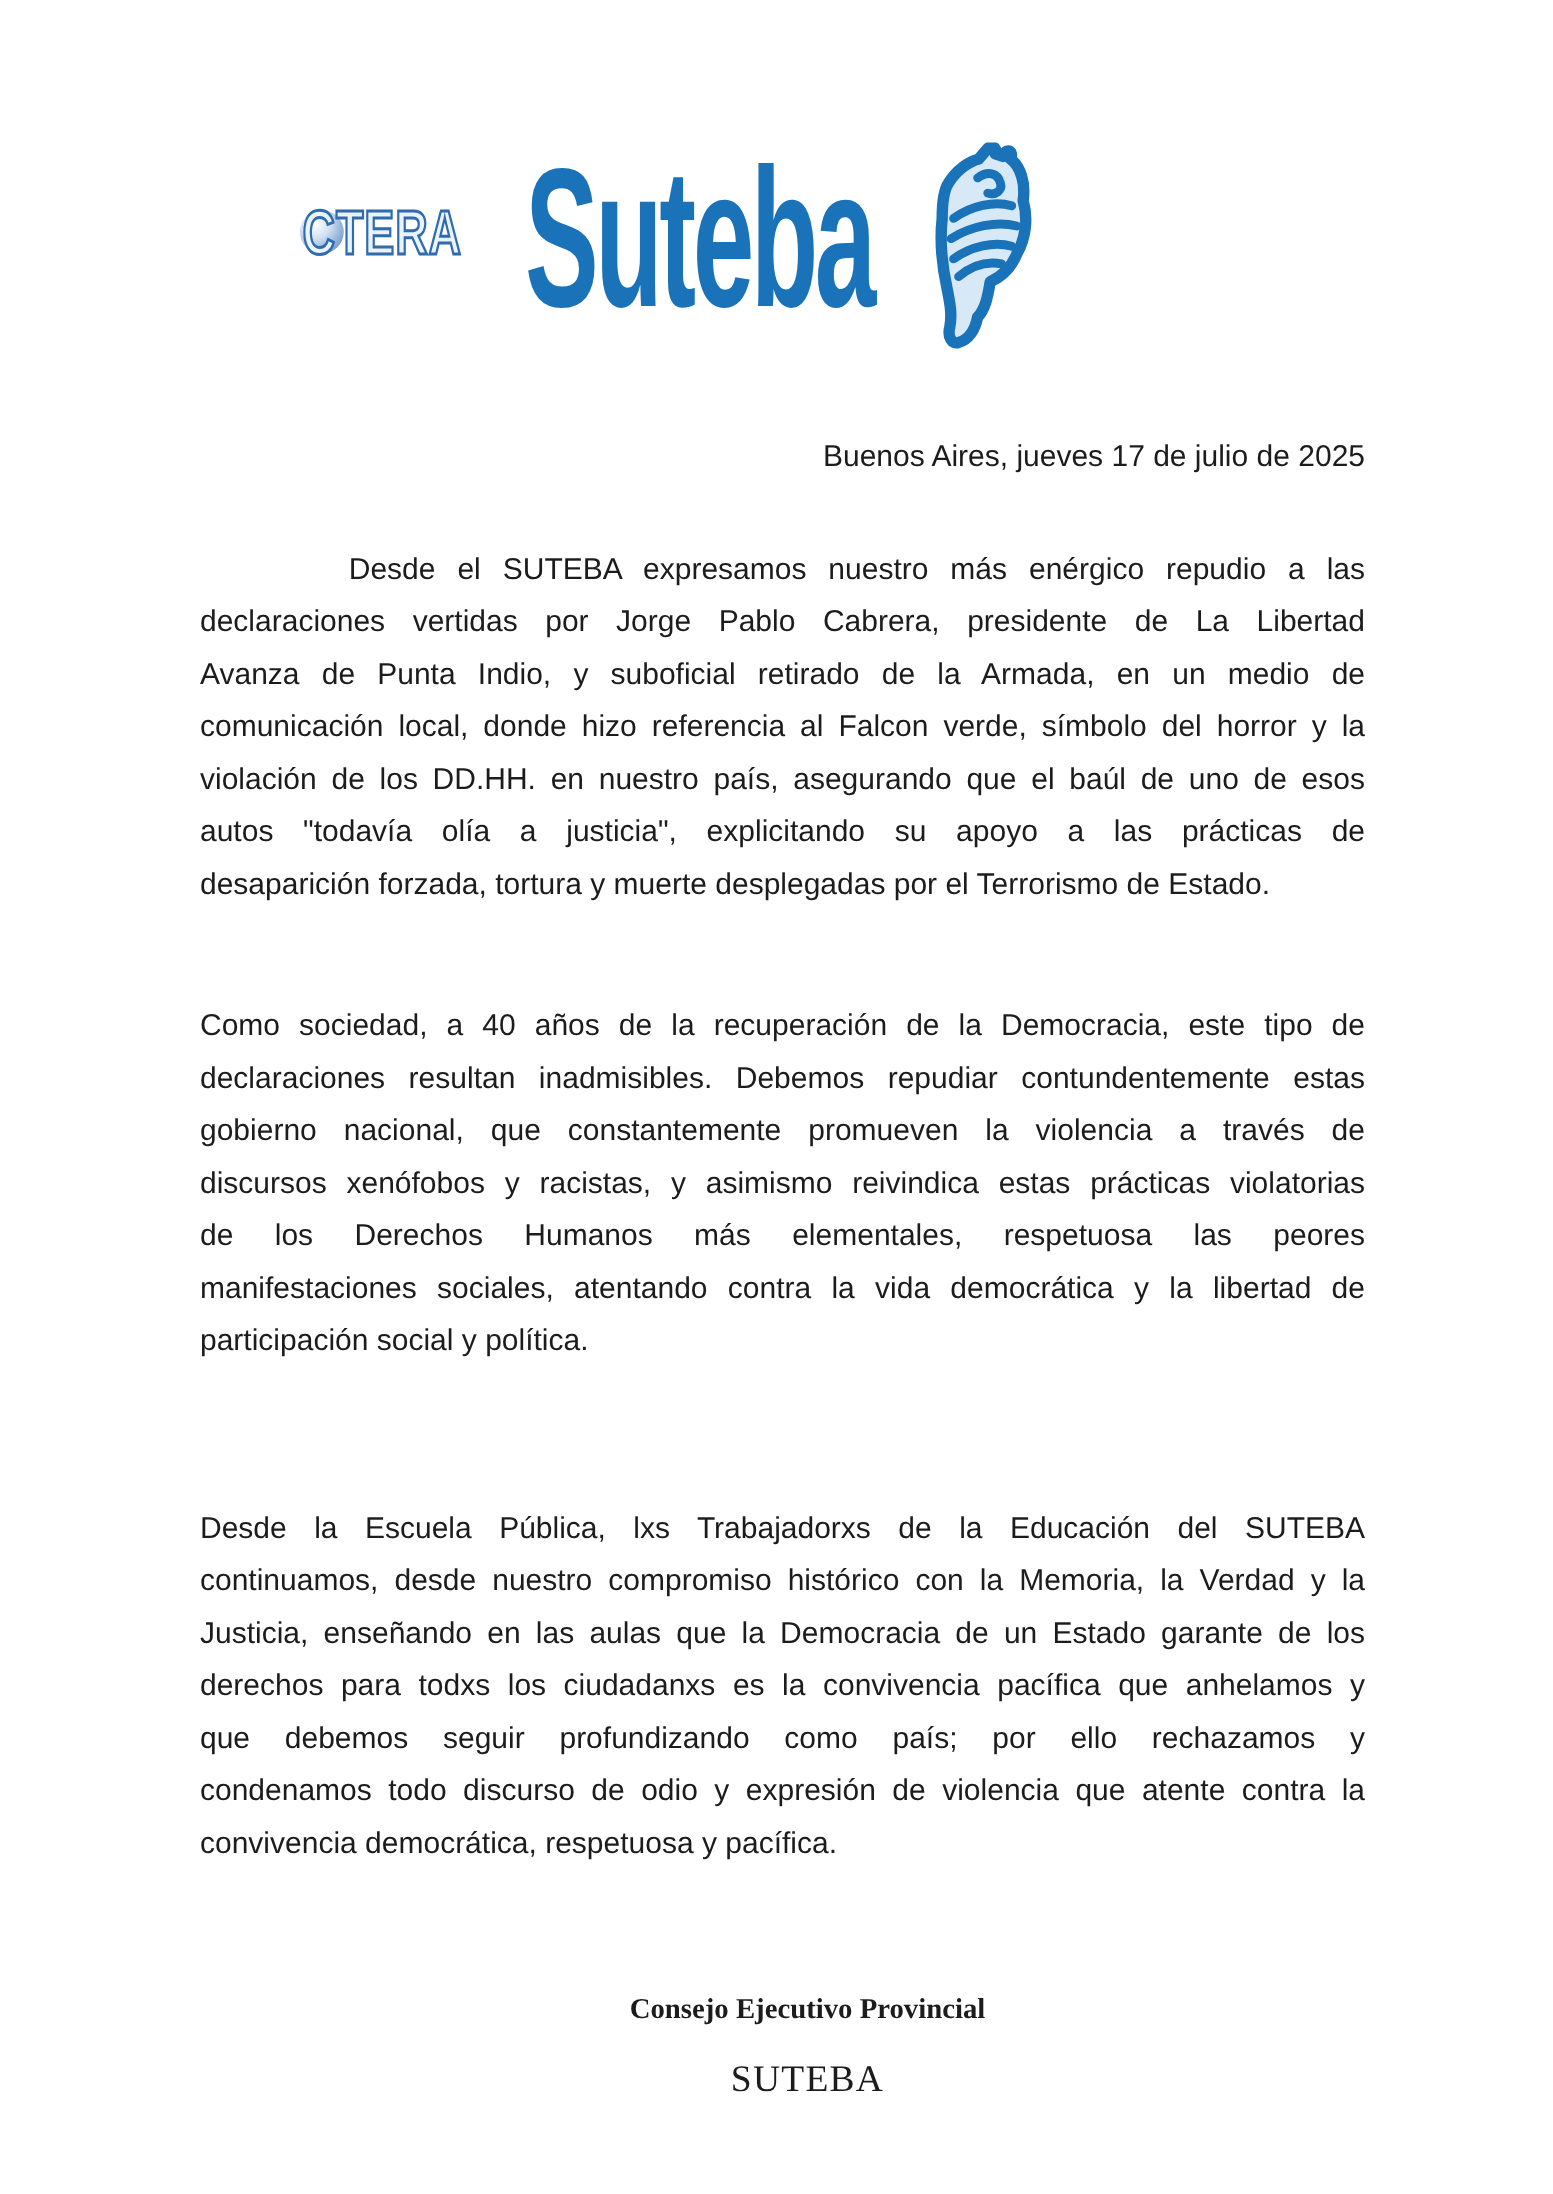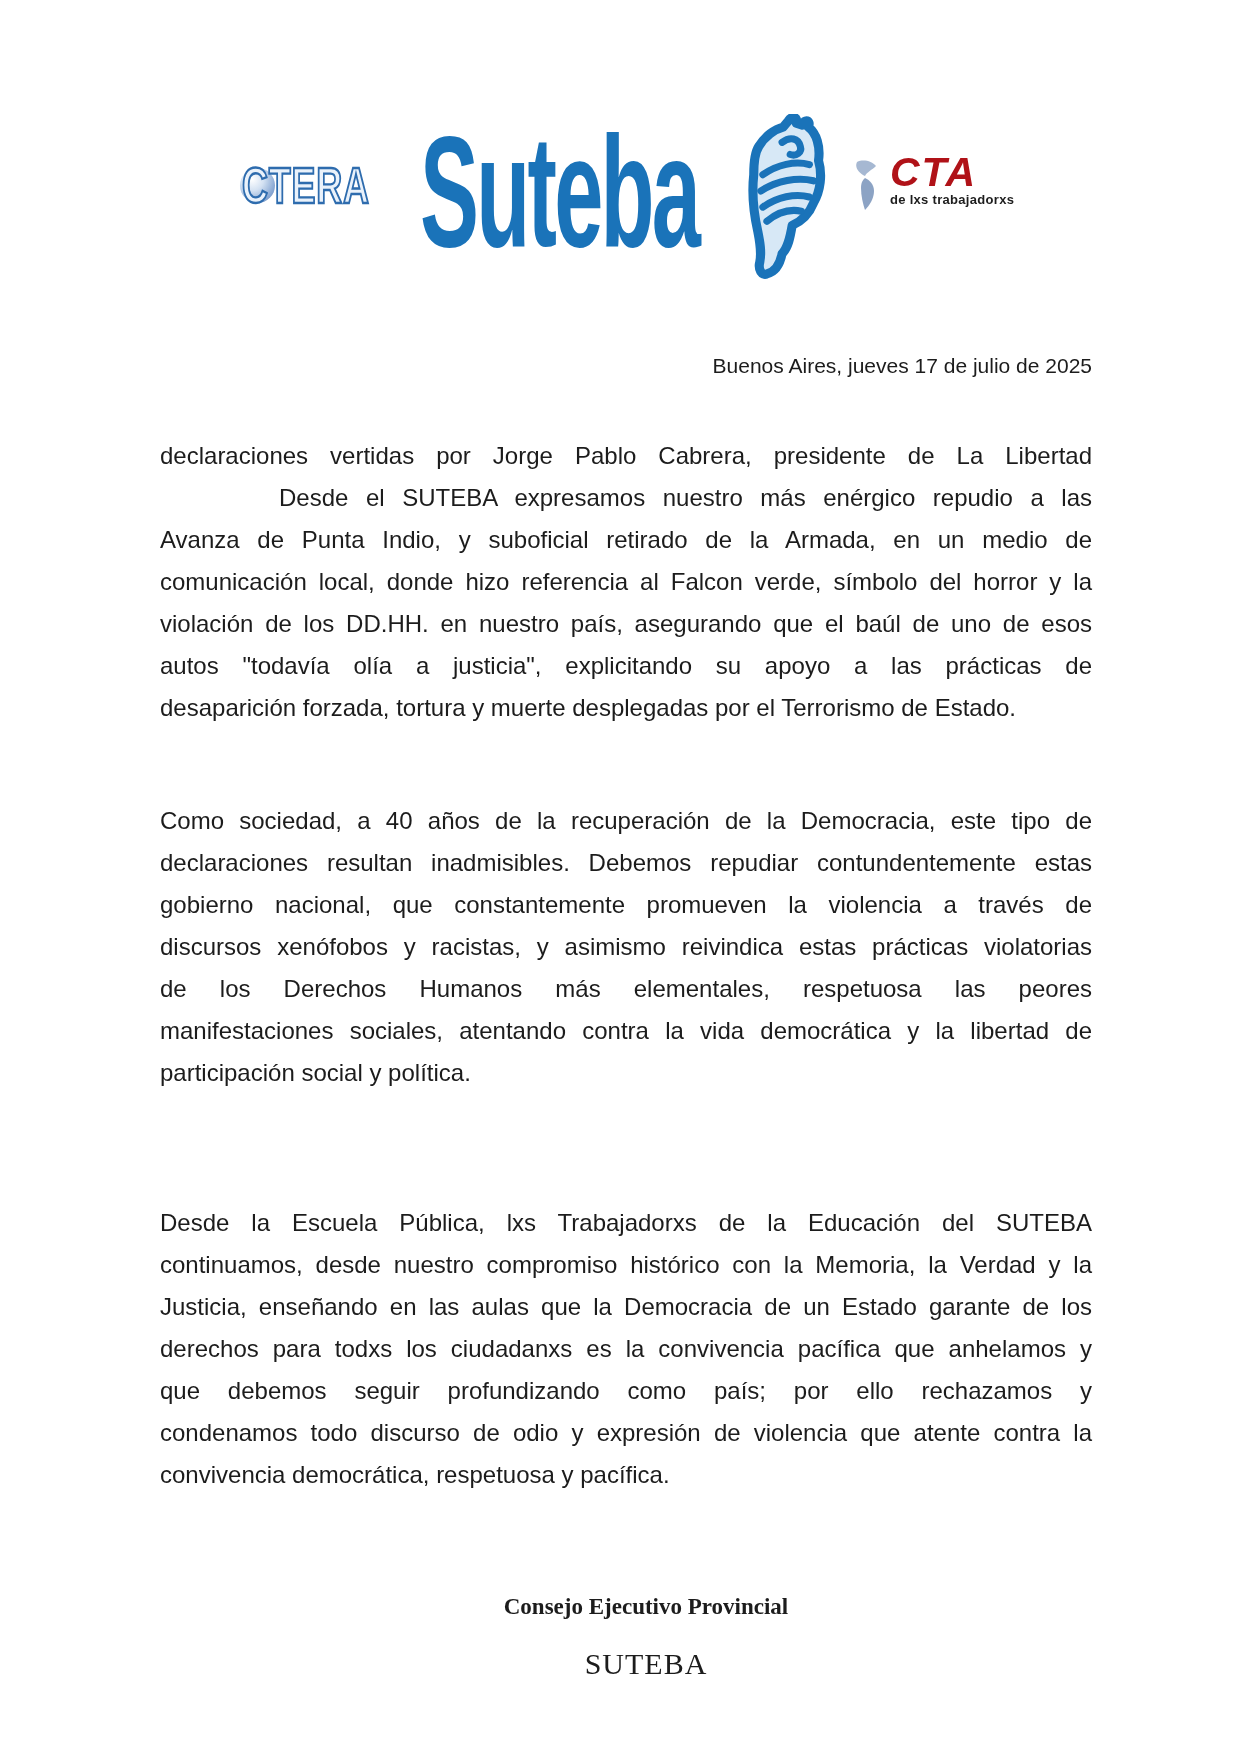--- a/index.html
+++ b/index.html
@@ -84,21 +84,21 @@
     letter-spacing: 0.3px;
     color: #1d1d1d;
     margin-top: 1px;
   }
 
   
   .dateline {
     position: absolute;
     left: 160px; top: 345px;
     width: 932px;
-    font-size: 21px;
+    font-size: 24px;
     line-height: 42px;
     text-align: right;
     white-space: nowrap;
   }
   .paragraph {
     position: absolute;
     left: 160px;
     width: 932px;
   }
   .p1 { top: 435px; }
@@ -151,36 +151,26 @@
     <svg class="suteba-map" width="104" height="166" viewBox="0 0 100 164">
       <path d="M34 32 C40 22, 50 15, 58 13 L63 7 C67 1, 73 3, 71 9 L77 11 C79 4, 86 6, 83 13 C91 19, 95 32, 93 46 C97 60, 95 76, 88 88 C84 98, 76 106, 67 110 C65 122, 63 132, 57 138 C55 148, 50 156, 42 158 C37 160, 33 154, 35 146 C37 136, 35 126, 33 116 C29 98, 27 78, 29 60 C29 48, 30 38, 34 32 Z" fill="#d7e8f6" stroke="#1a73b9" stroke-width="9" stroke-linejoin="round"></path>
       <path d="M57 28 C65 22, 73 24, 75 32 C77 38, 71 42, 65 40" fill="none" stroke="#1a73b9" stroke-width="7" stroke-linecap="round"></path>
       <path d="M38 60 C52 50, 70 46, 84 50" fill="none" stroke="#1a73b9" stroke-width="7" stroke-linecap="round"></path>
       <path d="M36 76 C52 66, 72 62, 88 66" fill="none" stroke="#1a73b9" stroke-width="7" stroke-linecap="round"></path>
       <path d="M38 92 C52 82, 70 78, 84 82" fill="none" stroke="#1a73b9" stroke-width="7" stroke-linecap="round"></path>
       <path d="M42 106 C54 96, 66 94, 76 96" fill="none" stroke="#1a73b9" stroke-width="7" stroke-linecap="round"></path>
     </svg>
   </div>
 
-  <div class="cta-logo">
-    <svg class="cta-map" width="38" height="52" viewBox="0 0 36 52">
-      <path d="M6 2 C12 -1, 21 1, 25 6 C21 10, 16 12, 14 16 C9 14, 3 8, 6 2 Z" fill="#a6b8d2"></path>
-      <path d="M14 18 C19 20, 23 25, 23 31 C23 39, 18 46, 14 50 C12 44, 10 36, 10 28 C10 22, 12 20, 14 18 Z" fill="#8ca3c4"></path>
-    </svg>
-    <div class="cta-right">
-      <span class="cta-text">CTA</span>
-      <span class="cta-subtext">de lxs trabajadorxs</span>
-    </div>
-  </div>
 
   <div class="dateline">Buenos Aires, jueves 17 de julio de 2025</div>
 
   <div class="paragraph p1">
+    <div class="line indent">Desde el SUTEBA expresamos nuestro más enérgico repudio a las</div>
     <div class="line">declaraciones vertidas por Jorge Pablo Cabrera, presidente de La Libertad</div>
-    <div class="line indent">Desde el SUTEBA expresamos nuestro más enérgico repudio a las</div>
     <div class="line">Avanza de Punta Indio, y suboficial retirado de la Armada, en un medio de</div>
     <div class="line">comunicación local, donde hizo referencia al Falcon verde, símbolo del horror y la</div>
     <div class="line">violación de los DD.HH. en nuestro país, asegurando que el baúl de uno de esos</div>
     <div class="line">autos "todavía olía a justicia", explicitando su apoyo a las prácticas de</div>
     <div class="line last">desaparición forzada, tortura y muerte desplegadas por el Terrorismo de Estado.</div>
   </div>
 
   <div class="paragraph p2">
     <div class="line">Como sociedad, a 40 años de la recuperación de la Democracia, este tipo de</div>
     <div class="line">declaraciones resultan inadmisibles. Debemos repudiar contundentemente estas</div>

